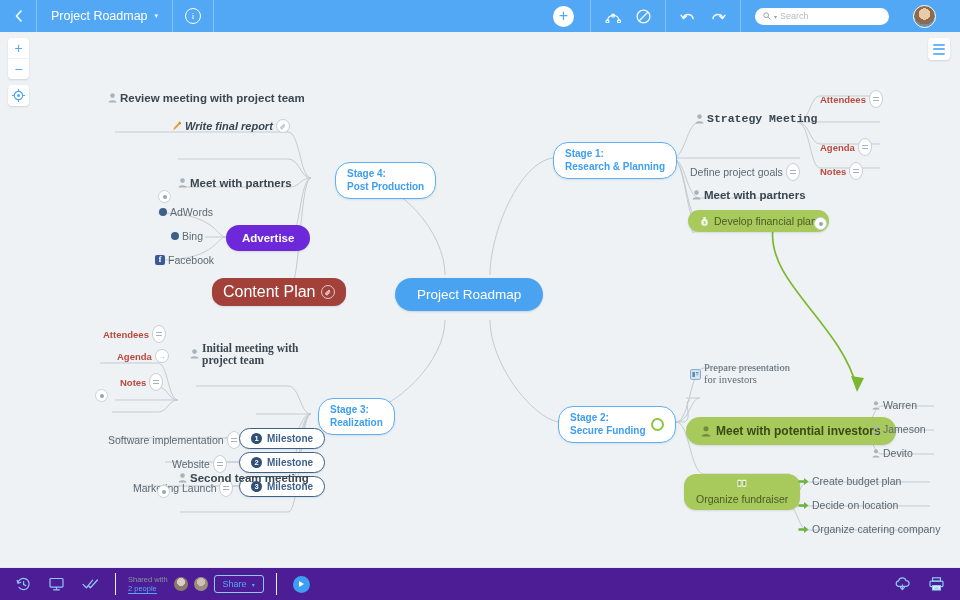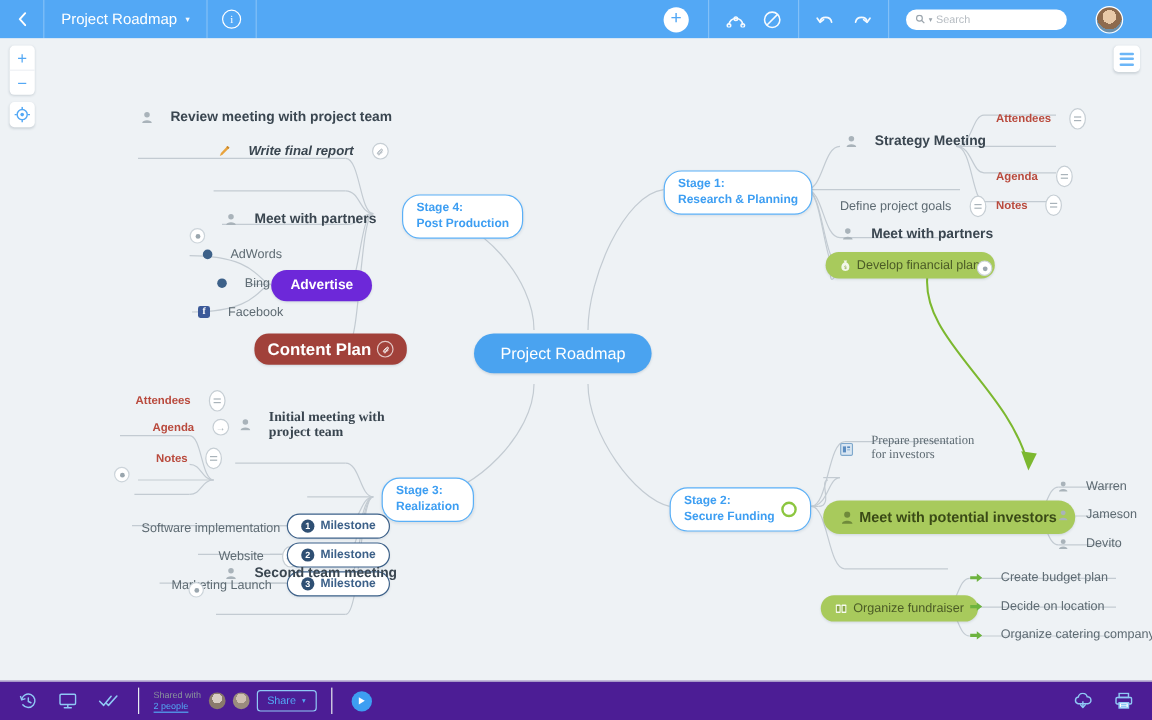--- a/index.html
+++ b/index.html
@@ -101,33 +101,33 @@
     color: #3d9ef2; font-size: 10px; font-weight: bold; line-height: 12.5px;
     padding: 5px 11px; box-shadow: 0 1px 2px rgba(40,70,100,.10);
     display: flex; align-items: center; gap: 5px;
   }
   .stage .txt { white-space: pre-line; }
   .greenring {
     width: 9px; height: 9px; border-radius: 50%;
     border: 2px solid #8cc63f; background: #fff; flex: none;
   }
 
-  .plain { font-size: 10.5px; color: #5d6a72; gap: 15px; margin-left: 10px; }
+  .plain { font-size: 10.5px; color: #5d6a72; gap: 3px; }
   .plain.bold { font-size: 11.5px; font-weight: bold; color: #3a4650; }
   .plain.italic { font-style: italic; font-weight: bold; font-size: 11px; color: #3a4650; }
   .plain.red { color: #b94a3d; font-weight: bold; font-size: 9.5px; }
 
   .pill {
     border-radius: 12px; padding: 5px 12px; font-size: 10.5px; gap: 5px;
     box-shadow: 0 1px 2px rgba(40,70,100,.14);
   }
   .pill.green { background: #a8ca5c; color: #4b5b26; }
   .pill.green.big { font-size: 12px; font-weight: bold; color: #3a4a16; padding: 7px 15px; border-radius: 14px; }
   .pill.darkblue { background: #6d28d9; color: #fff; font-weight: bold; font-size: 11.5px; padding: 7px 16px; border-radius: 14px; }
-  .pill.darkred { background: #a1413a; color: #fff; font-weight: bold; font-size: 14px; padding: 5px 11px; }
+  .pill.darkred { background: #a1413a; color: #fff; font-weight: normal; font-size: 16px; padding: 5px 11px; }
   .milestone {
     background: #fff; border: 1.6px solid #3d6189; border-radius: 12px;
     color: #3d6189; font-weight: bold; font-size: 10px; padding: 4px 11px; gap: 5px;
     box-shadow: 0 1px 2px rgba(40,70,100,.10);
   }
   .mnum {
     width: 11px; height: 11px; border-radius: 50%; background: #2f4f73; color: #fff;
     font-size: 7.5px; display: flex; align-items: center; justify-content: center; flex: none;
   }
 
@@ -390,21 +390,21 @@
     </div>
     <div class="node stage" style="left:318px; top:366px;">
       <span class="txt">Stage 3:
 Realization</span>
     </div>
     <div class="node stage" style="left:313px; top:130px;margin-left:22px;">
       <span class="txt">Stage 4:
 Post Production</span>
     </div>
 
-    <div class="node plain bold" style="left:695px; top:80px;">
+    <div class="node plain bold" style="left:695px; top:80px;font-family:Liberation Mono, monospace;">
       <svg class="person" width="9" height="10" viewBox="0 0 9 10">
           <circle cx="4.5" cy="2.6" r="2.3" fill="#a9b3ba"></circle>
           <path d="M0.5 9.6 C0.5 6.4 8.5 6.4 8.5 9.6 Z" fill="#a9b3ba"></path>
         </svg>
       <span>Strategy Meeting</span>
     </div>
     <div class="node plain red" style="left:820px; top:58px;">
       <span>Attendees</span>
       <span class="badge lines">
           <i></i>
@@ -481,21 +481,21 @@
         </svg>
       <span>Jameson</span>
     </div>
     <div class="node plain" style="left:872px; top:415px;">
       <svg class="person" width="8" height="9" viewBox="0 0 9 10">
           <circle cx="4.5" cy="2.6" r="2.3" fill="#a9b3ba"></circle>
           <path d="M0.5 9.6 C0.5 6.4 8.5 6.4 8.5 9.6 Z" fill="#a9b3ba"></path>
         </svg>
       <span>Devito</span>
     </div>
-    <div class="node pill green" style="left:684px; top:464px;">
+    <div class="node pill green" style="left:684px; top:442px;flex-direction:column;">
       <svg width="10" height="9" viewBox="0 0 10 9" style="flex:none">
         <rect x="0.5" y="0.8" width="4" height="7" rx="0.6" fill="#fff" opacity=".9"></rect>
         <rect x="5.3" y="0.8" width="4" height="7" rx="0.6" fill="#fff" opacity=".9"></rect>
         <rect x="1.4" y="2" width="2.2" height="4.6" fill="#8aa846"></rect>
         <rect x="6.2" y="2" width="2.2" height="4.6" fill="#8aa846"></rect>
       </svg>
       <span>Organize fundraiser</span>
     </div>
     <div class="node plain" style="left:798px; top:443px;">
       <svg class="arrow-g" width="11" height="9" viewBox="0 0 11 9">

